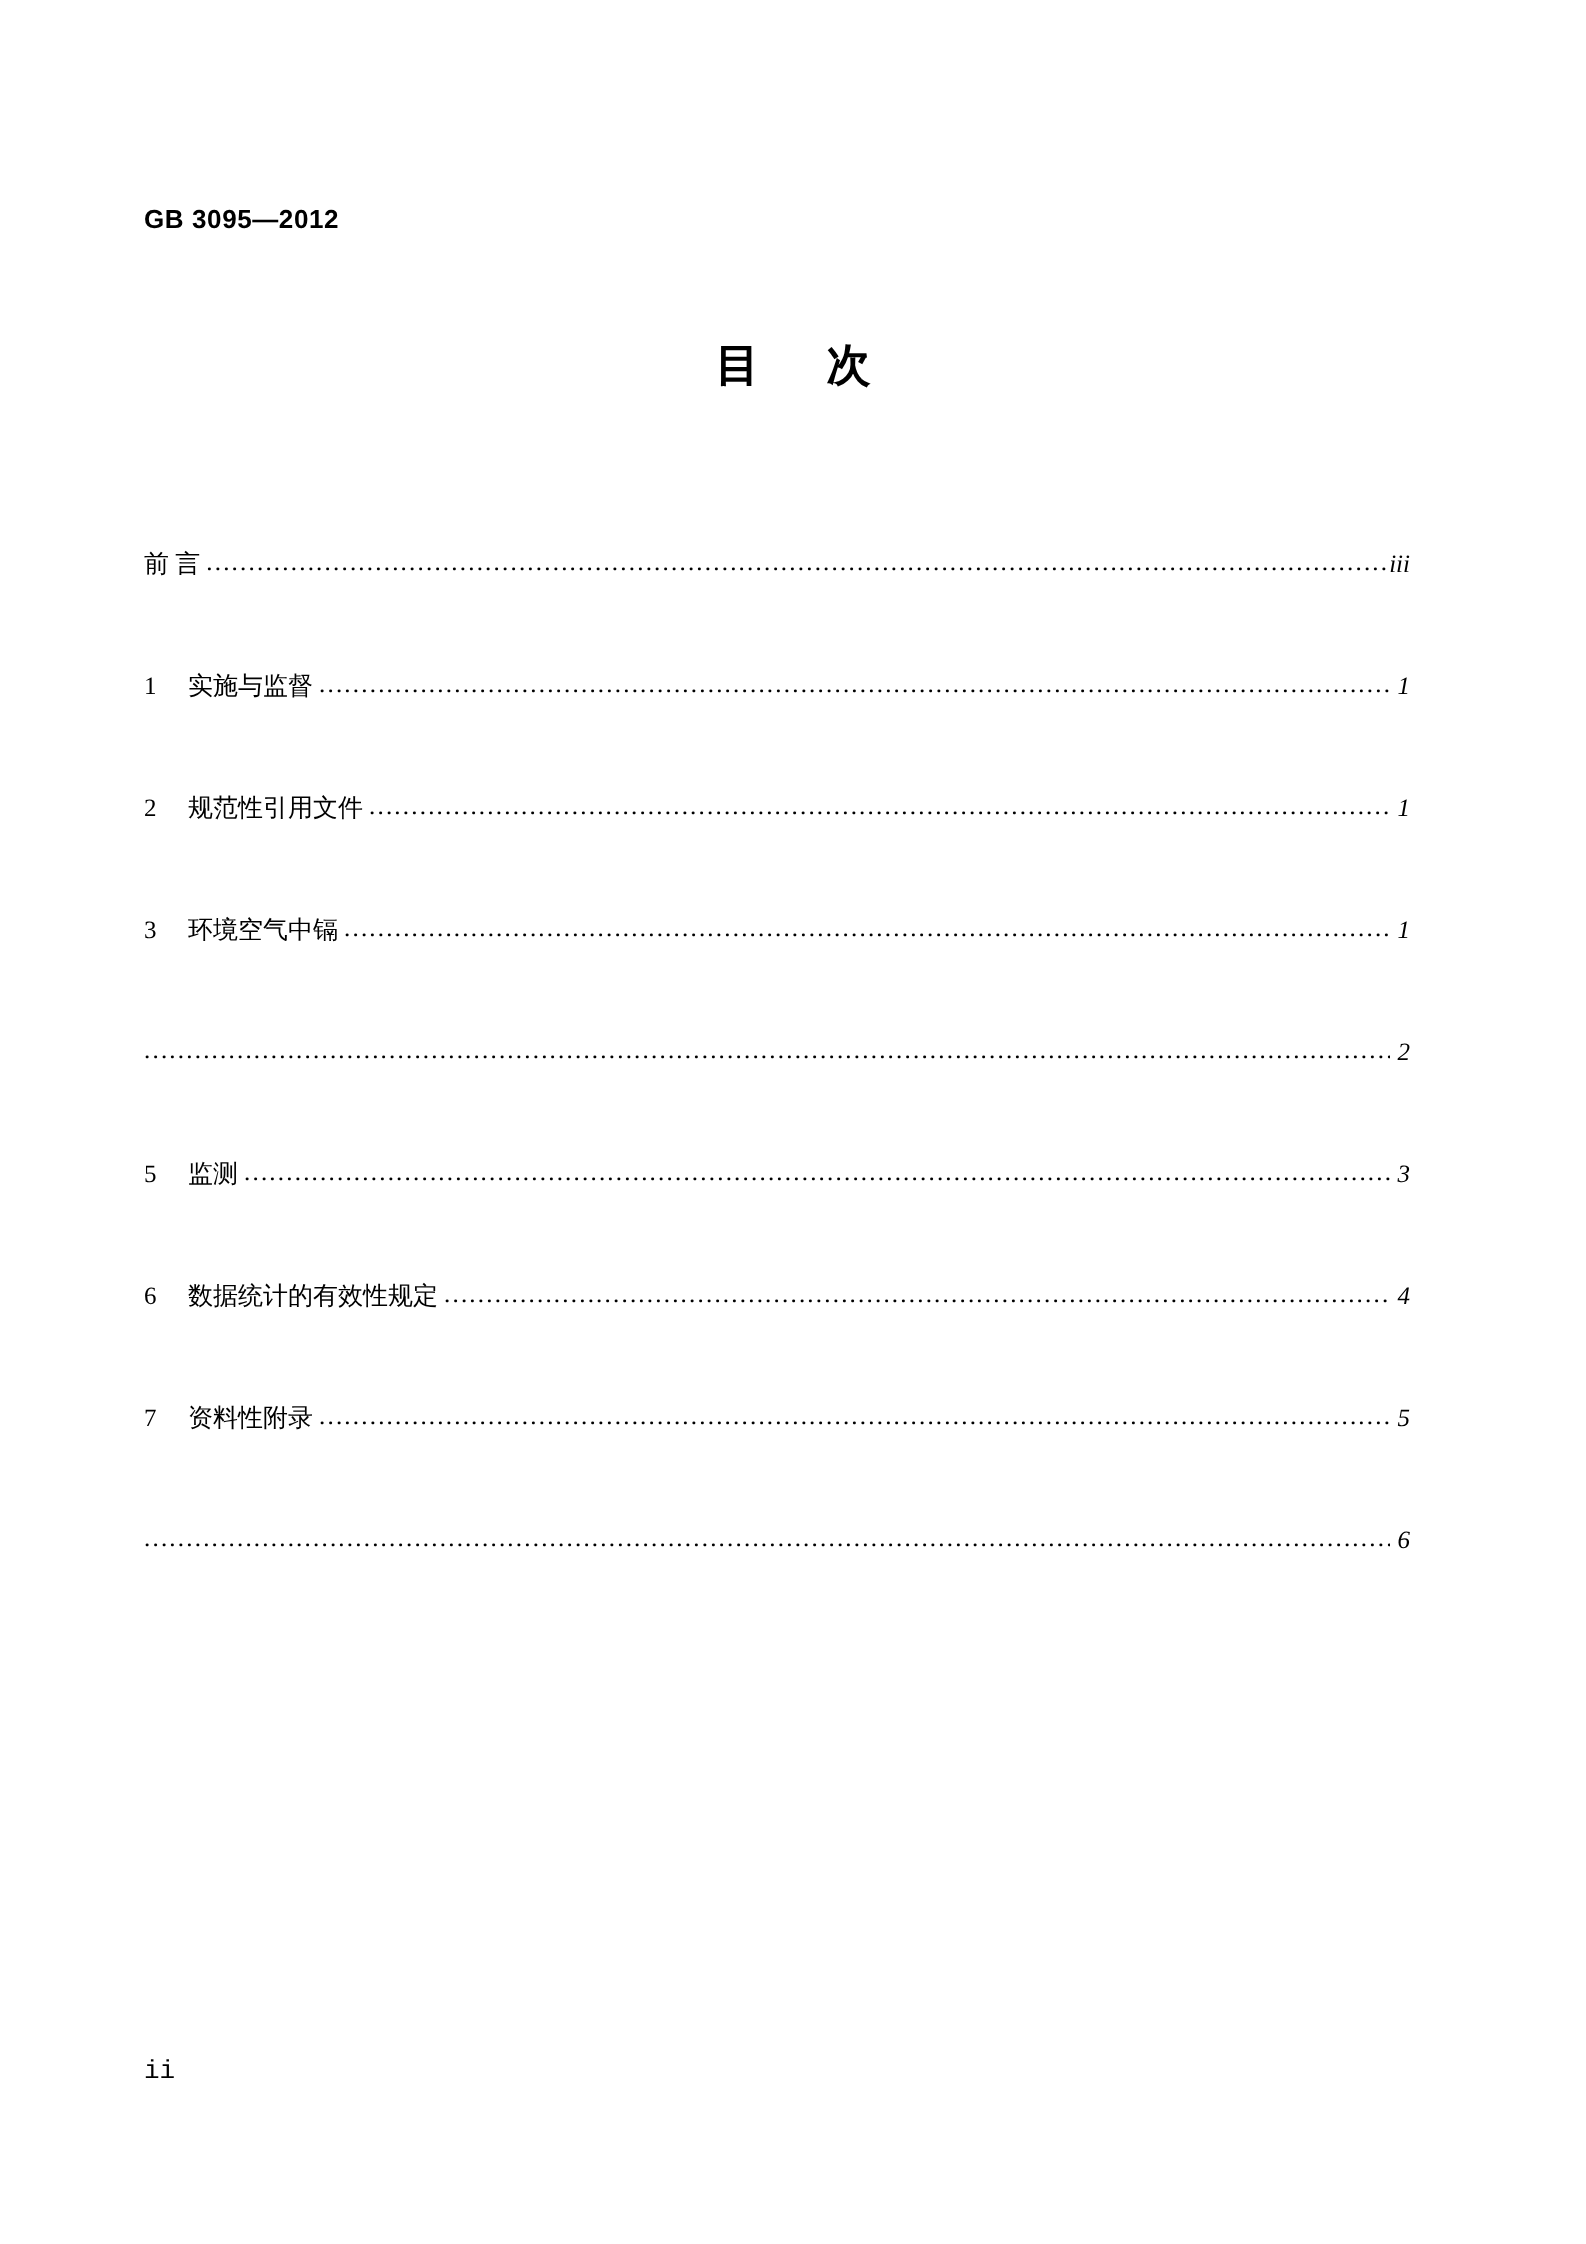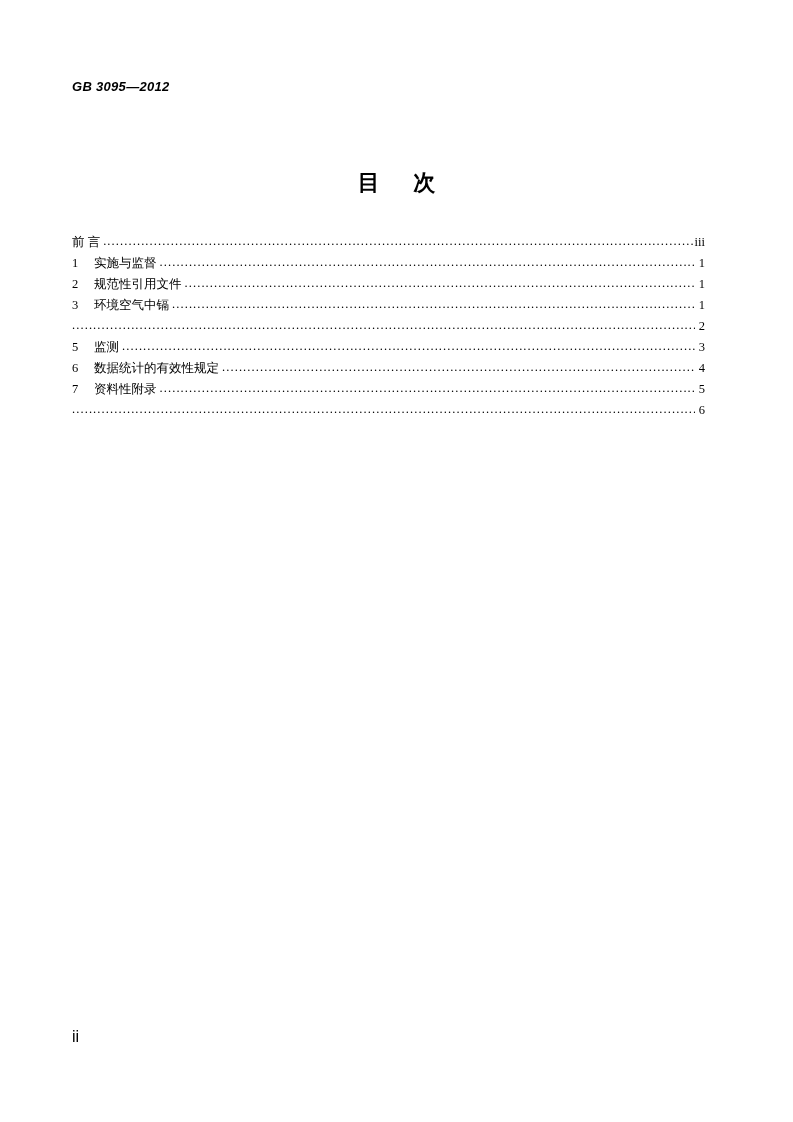--- a/index.html
+++ b/index.html
@@ -18,27 +18,26 @@
   .page {
     position: absolute;
     left: 0;
     top: 0;
     width: 793px;
     height: 1122px;
   }
   .std-number {
     position: absolute;
     left: 72px;
-    top: 79px;
+    top: 102px;
     font-family: "Liberation Sans", sans-serif;
     font-weight: bold;
     font-size: 13px;
     letter-spacing: 0.3px;
     color: #000;
-    font-style: italic;
   }
   .toc-title {
     position: absolute;
     left: 0;
     top: 168px;
     width: 793px;
     text-align: center;
     font-family: "Liberation Serif", serif;
     font-size: 22px;
     font-weight: bold;
@@ -51,53 +50,55 @@
     left: 72px;
     top: 232px;
     width: 633px;
   }
   .toc-row {
     display: flex;
     align-items: flex-start;
     font-size: 12.5px;
     line-height: 21px;
     white-space: nowrap;
+    margin-top: 40px;
   }
   .toc-row .label {
     flex: 0 0 auto;
     padding-right: 3px;
   }
   .toc-row .dots {
     flex: 1 1 auto;
     overflow: hidden;
     font-size: 12.5px;
     letter-spacing: 1.1px;
     color: #000;
     transform: translateY(-1px);
   }
   .toc-row .page-no {
     flex: 0 0 auto;
     padding-left: 2px;
     text-align: right;
     min-width: 8px;
+    font-style: italic;
   }
   
   .toc-row.front .label {
     letter-spacing: 0px;
   }
   .num-col {
     display: inline-block;
     width: 22px;
   }
   .footer-page {
     position: absolute;
     left: 72px;
     top: 1028px;
-    font-family: Liberation Sans, sans-serif;
-    font-size: 16px;
+    font-family: Liberation Mono, monospace;
+    font-size: 13px;
     color: #000;
   }
 </style>
 </head>
 <body>
 
 <div class="page">
 
   <div class="std-number">GB 3095—2012</div>
 

